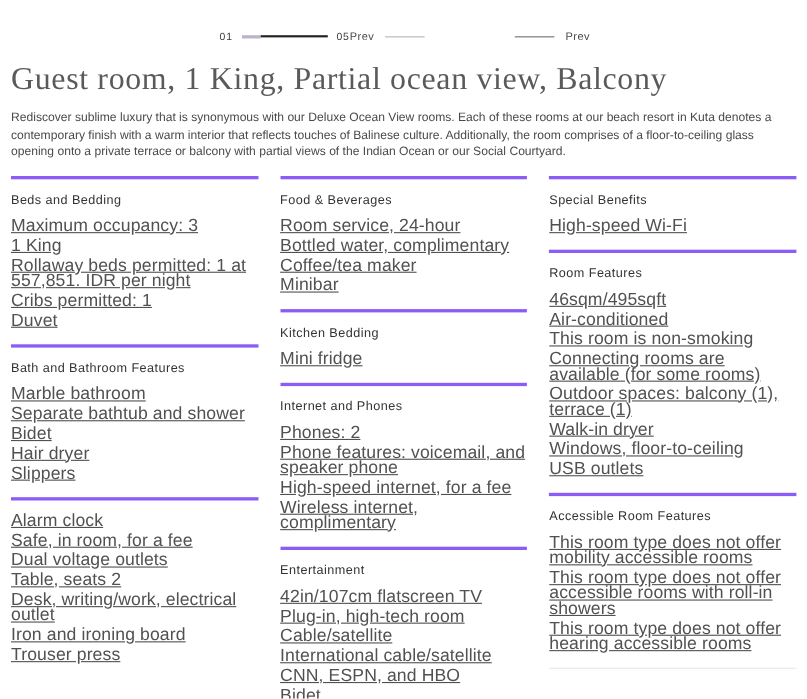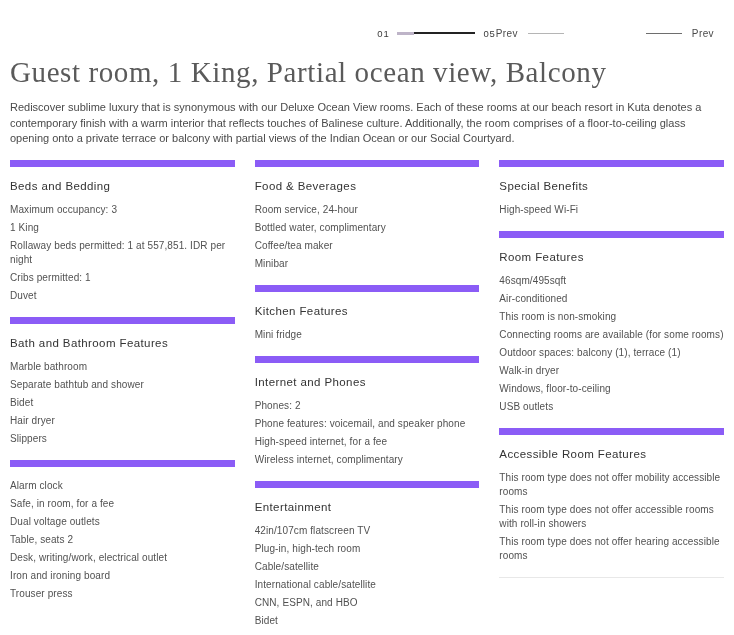--- a/index.html
+++ b/index.html
@@ -6,21 +6,21 @@
   html, body { width: 734px; height: 635px; overflow: hidden; }
   body {
     background: #ffffff;
     font-family: "Liberation Sans", "DejaVu Sans", sans-serif;
     color: #4f4f4f;
   }
   .page { width: 734px; height: 635px; position: relative; }
 
   
   .topbar {
-    display: flex; justify-content: flex-end; align-items: center;
+    display: flex; justify-content: center; align-items: center;
     padding: 26px 20px 0 22px; height: 40px;
   }
   .carousel-indicator { display: flex; align-items: center; gap: 8px; }
   .carousel-indicator .num {
     font-size: 9.5px; color: #3a3a3a; letter-spacing: 0.8px;
   }
   .track { display: flex; align-items: center; height: 3px; }
   .track .fill { width: 17px; height: 3px; }
   .track .rest { width: 61px; height: 1.5px; }
 
@@ -53,28 +53,28 @@
 
   
   .grid {
     display: grid;
     grid-template-columns: 1fr 1fr 1fr;
     gap: 0 20px;
     margin: 13px 10px 0 10px;
     align-items: start;
   }
   .col { min-width: 0; }
-  .section { border-top: 7px solid #8b5cf6; padding: 12px 0 14px; }
+  .section { border-top: 3px solid #8b5cf6; padding: 12px 0 14px; }
   .sec-title {
     font-size: 11.5px; font-weight: 400; color: #333333;
     letter-spacing: 0.4px; line-height: 14px; margin: 0 0 10px;
   }
   .item {
-    font-size: 10px; line-height: 14px; letter-spacing: 0.1px;
-    color: #515151; margin: 0 0 4px;
+    font-size: 16px; line-height: 14px; letter-spacing: 0.1px;
+    color: #515151; margin: 0 0 4px; text-decoration: underline;
   }
   .item:last-child { margin-bottom: 0; }
   .trailing-divider { border-top: 1px solid #e8e8e8; height: 0; }
 </style>
 </head>
 <body>
 
 <div class="page">
 
   <div class="topbar">
@@ -133,21 +133,21 @@
       </div>
       <div class="col">
         <section class="section">
           <h3 class="sec-title">Food &amp; Beverages</h3>
           <p class="item">Room service, 24-hour</p>
           <p class="item">Bottled water, complimentary</p>
           <p class="item">Coffee/tea maker</p>
           <p class="item">Minibar</p>
         </section>
         <section class="section">
-          <h3 class="sec-title">Kitchen Features</h3>
+          <h3 class="sec-title">Kitchen Bedding</h3>
           <p class="item">Mini fridge</p>
         </section>
         <section class="section">
           <h3 class="sec-title">Internet and Phones</h3>
           <p class="item">Phones: 2</p>
           <p class="item">Phone features: voicemail, and speaker phone</p>
           <p class="item">High-speed internet, for a fee</p>
           <p class="item">Wireless internet, complimentary</p>
         </section>
         <section class="section">

